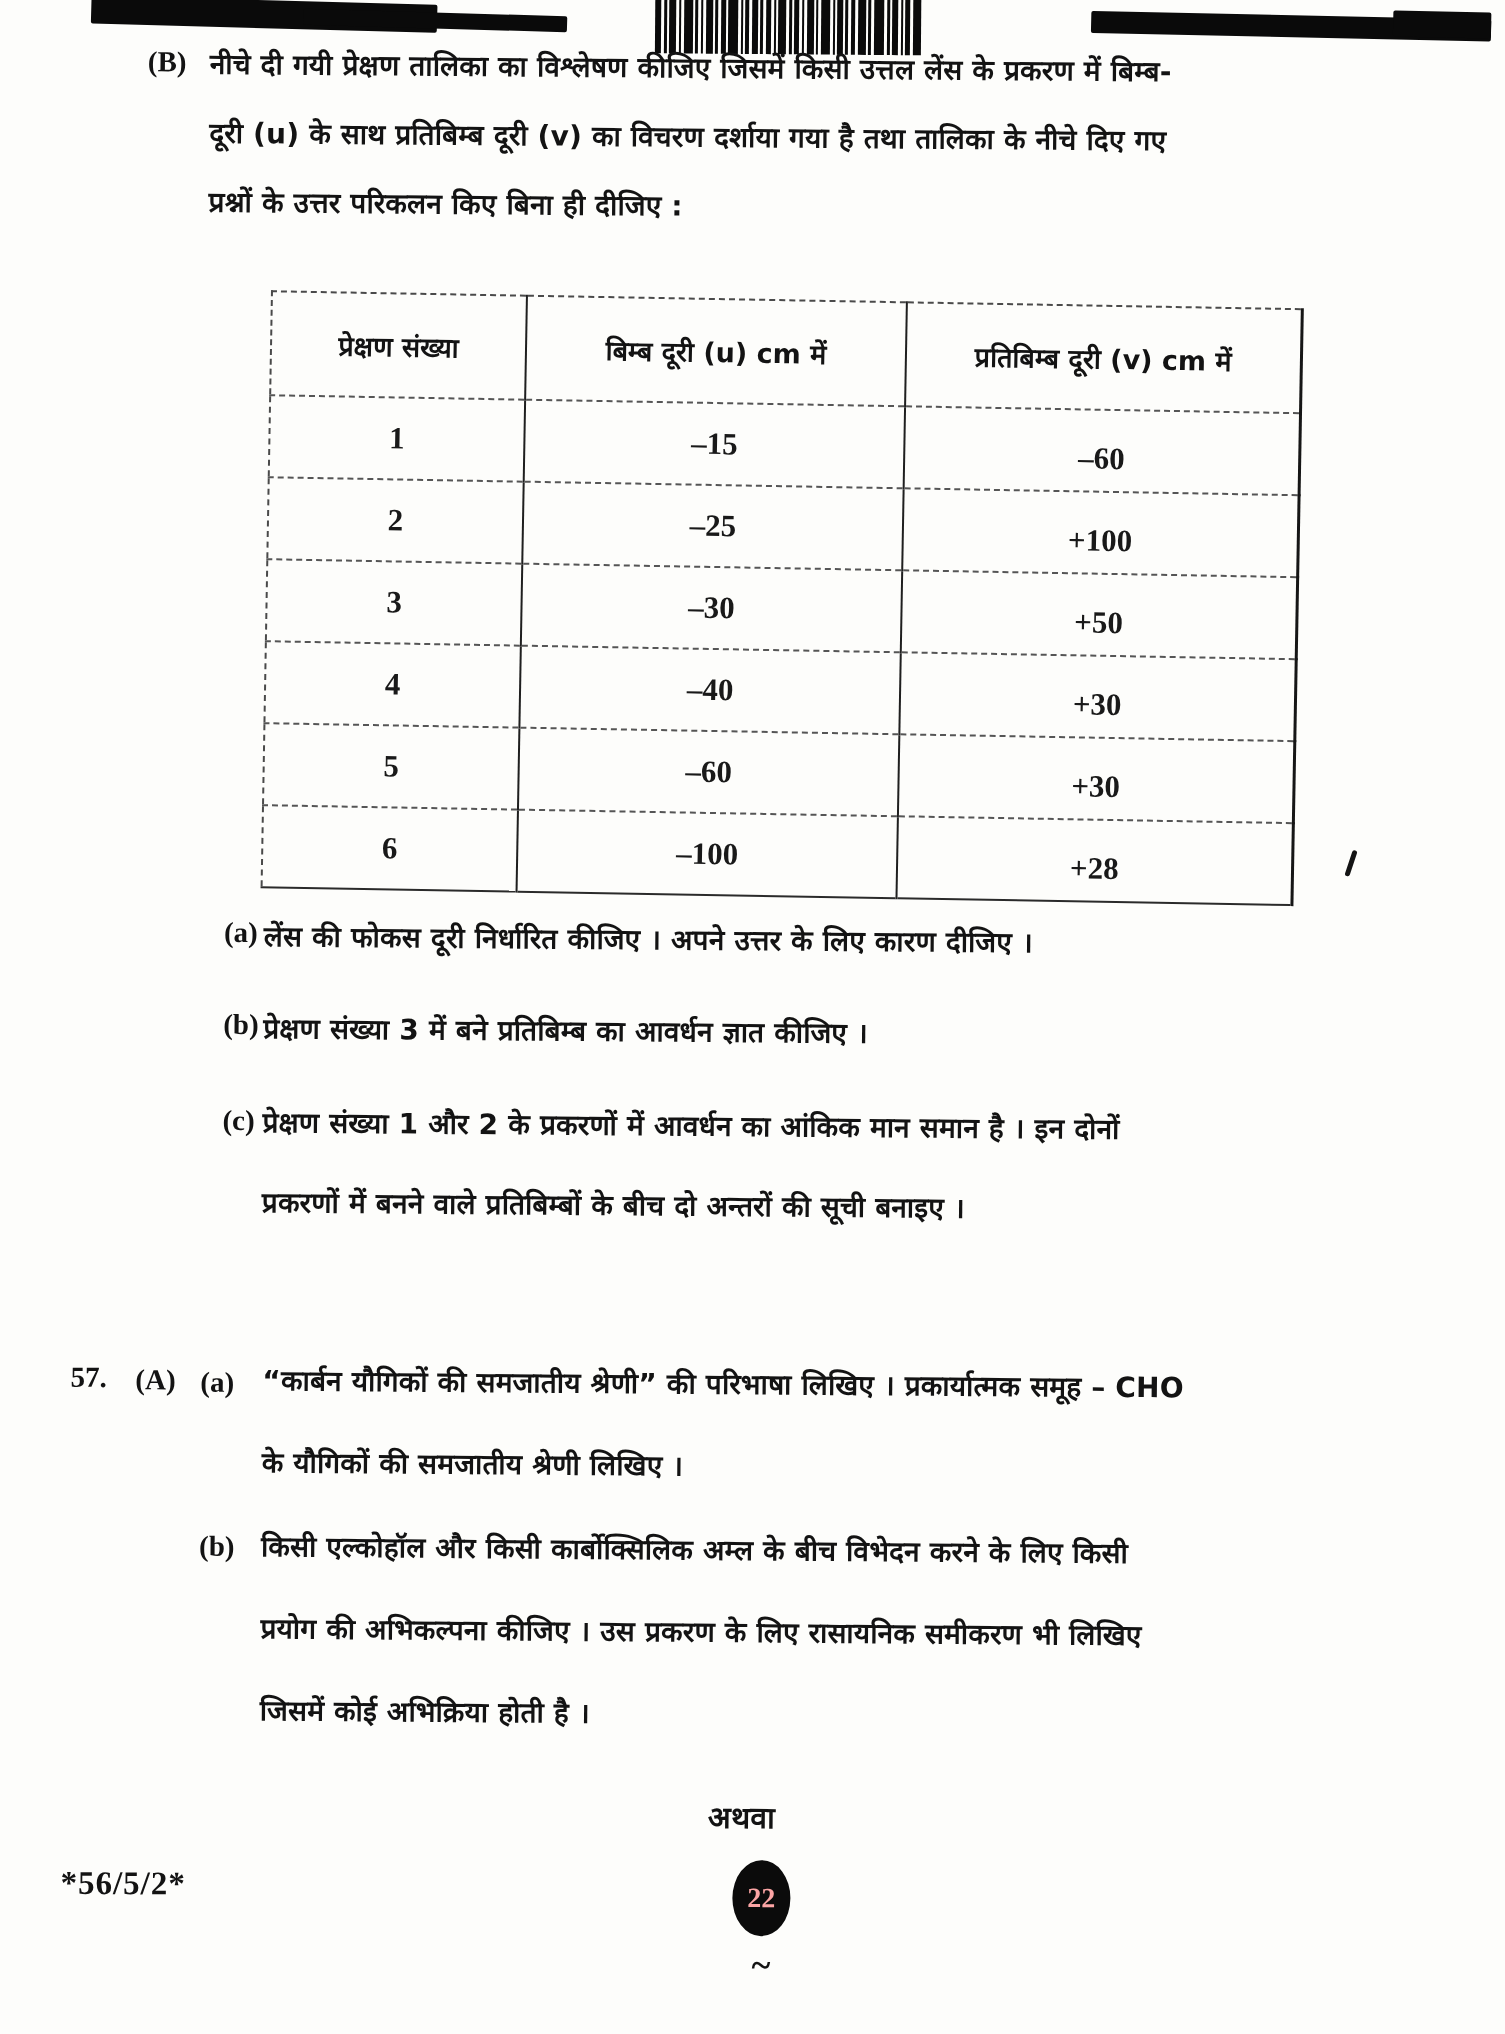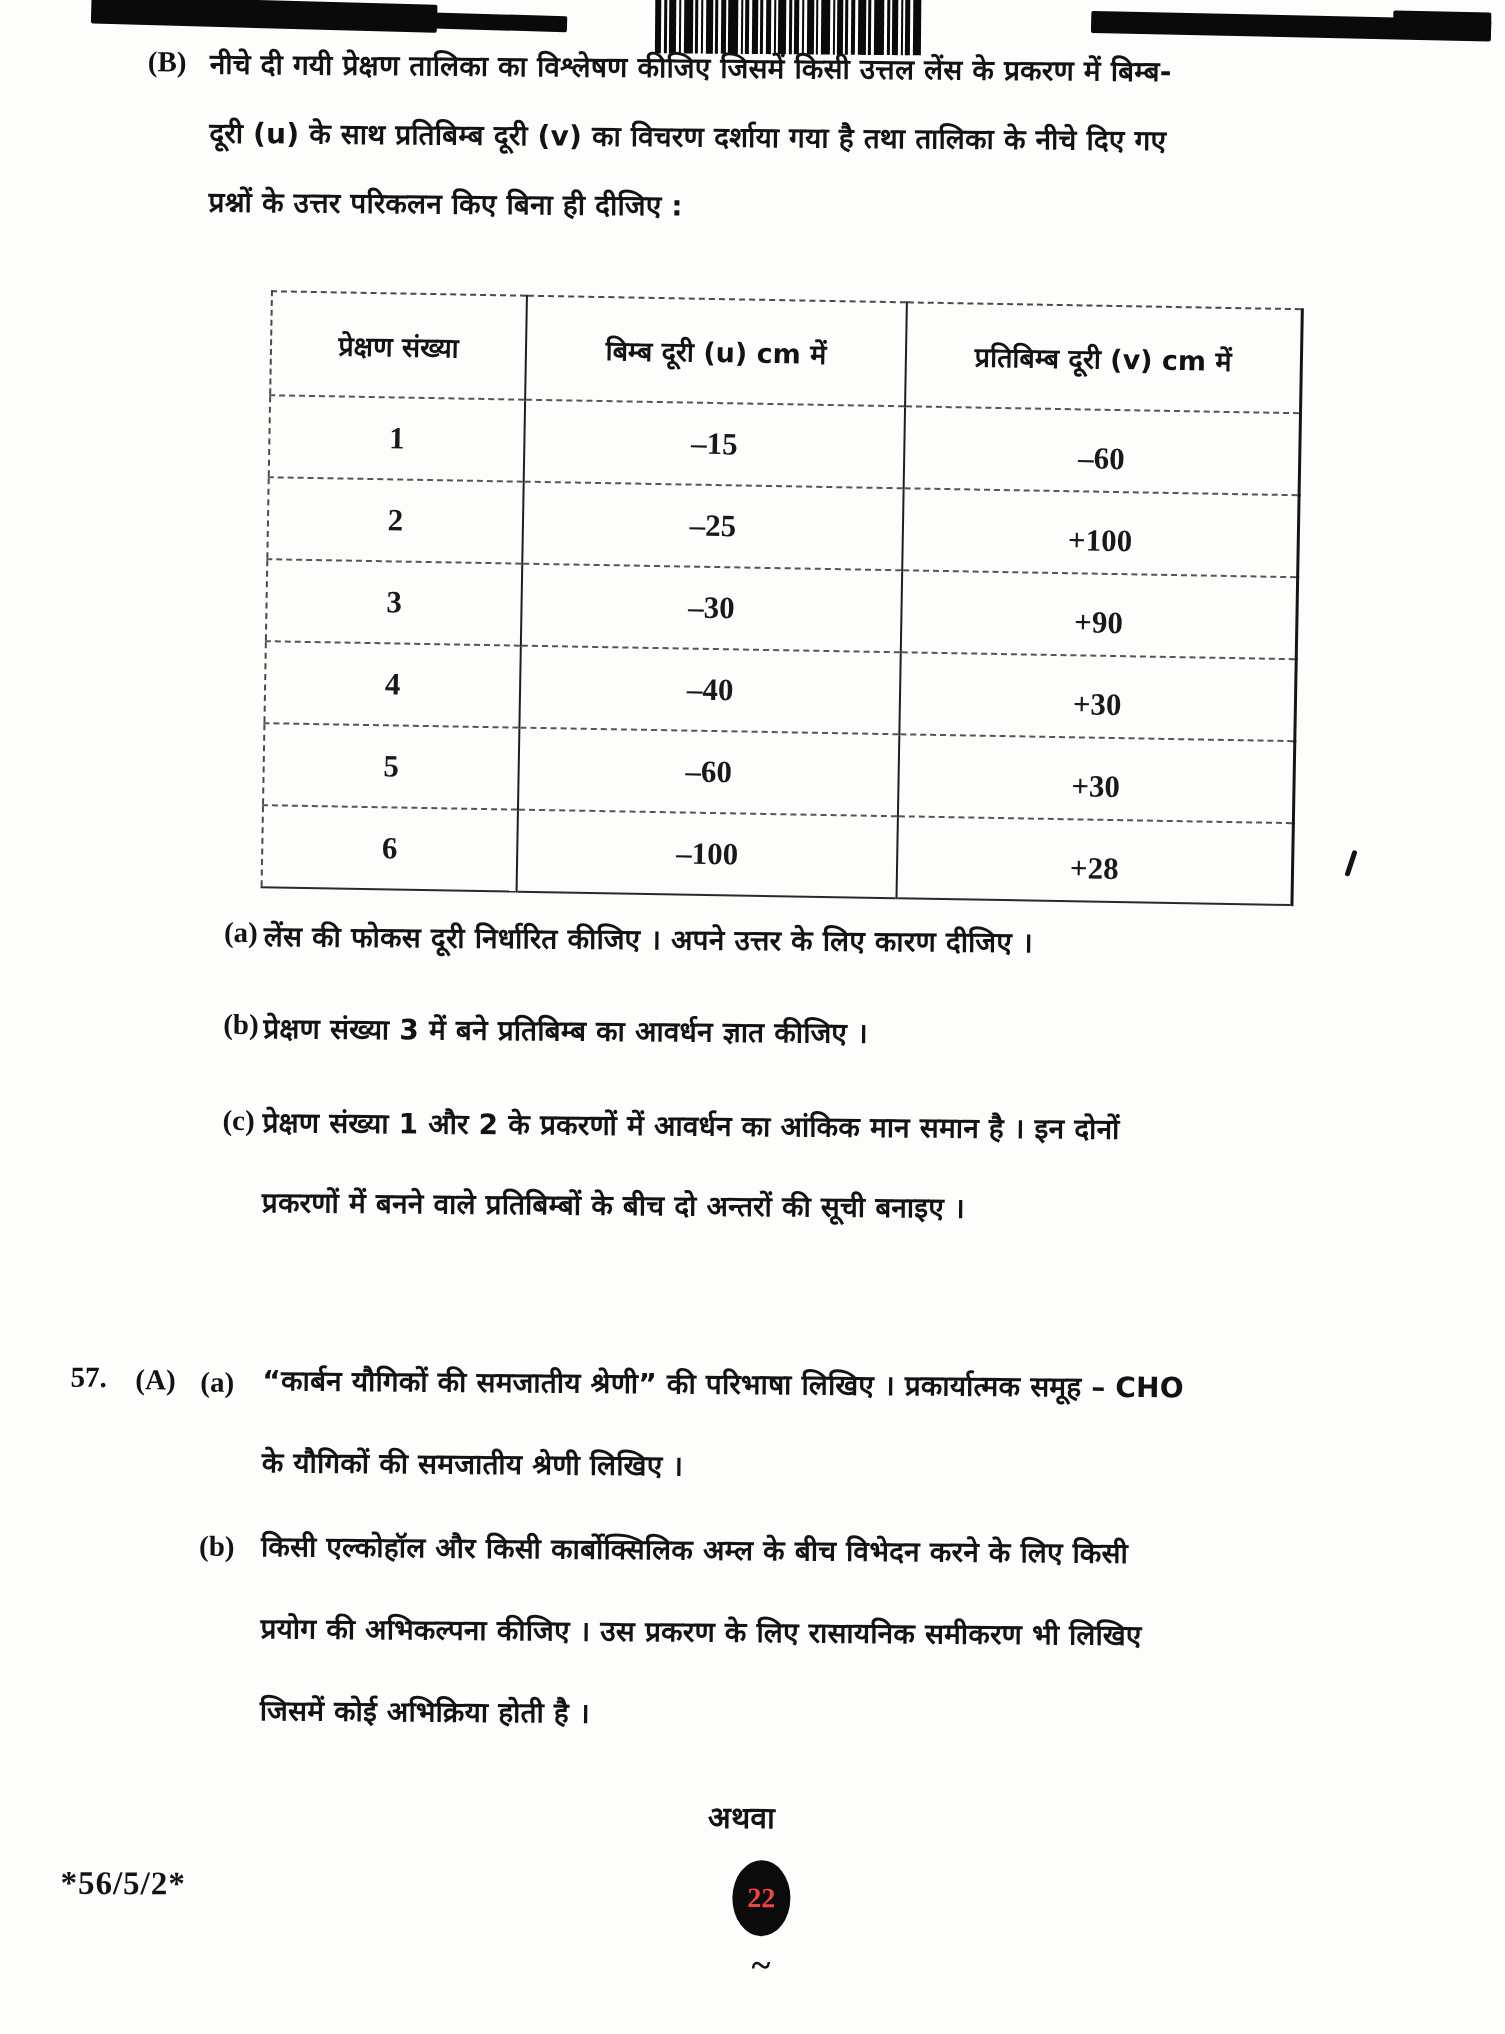--- a/index.html
+++ b/index.html
@@ -65,21 +65,21 @@
   .q35b-l0   { left:270px; top:1530px; }
   .q35b-l1   { left:270px; top:1612px; }
   .q35b-l2   { left:270px; top:1694px; }
 
   .or-sep { left:0; top:1796px; width:1505px; text-align:center; font-size:30px; font-weight:800; }
 
   .paper-code { left:72px; top:1870px; font-size:33px; letter-spacing:1px; }
   .page-badge {
     left:744px; top:1860px; width:58px; height:76px; background:#0b0b0b;
     border-radius:50%; display:flex; align-items:center; justify-content:center;
-    color:#ef4444; font-family:"Liberation Serif", serif; font-size:28px; font-weight:700;
+    color:#fca5a5; font-family:"Liberation Serif", serif; font-size:28px; font-weight:700;
   }
   .tilde { left:744px; top:1944px; width:58px; text-align:center; font-size:36px; font-weight:700; font-family:"Liberation Serif", serif; }
 
   .stray-mark { left:1352px; top:845px; width:5px; height:27px; background:#141414; border-radius:3px; transform:rotate(18deg); }
 </style>
 </head>
 <body>
 
 <div class="page">
   <div class="skew">
@@ -115,21 +115,21 @@
           <td class="vcol"><span>–60</span></td>
         </tr>
         <tr>
           <td>2</td>
           <td>–25</td>
           <td class="vcol"><span>+100</span></td>
         </tr>
         <tr>
           <td>3</td>
           <td>–30</td>
-          <td class="vcol"><span>+90</span></td>
+          <td class="vcol"><span>+50</span></td>
         </tr>
         <tr>
           <td>4</td>
           <td>–40</td>
           <td class="vcol"><span>+30</span></td>
         </tr>
         <tr>
           <td>5</td>
           <td>–60</td>
           <td class="vcol"><span>+30</span></td>

